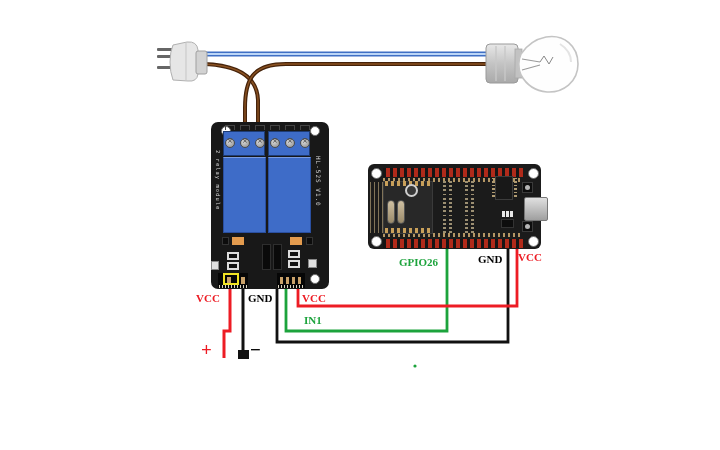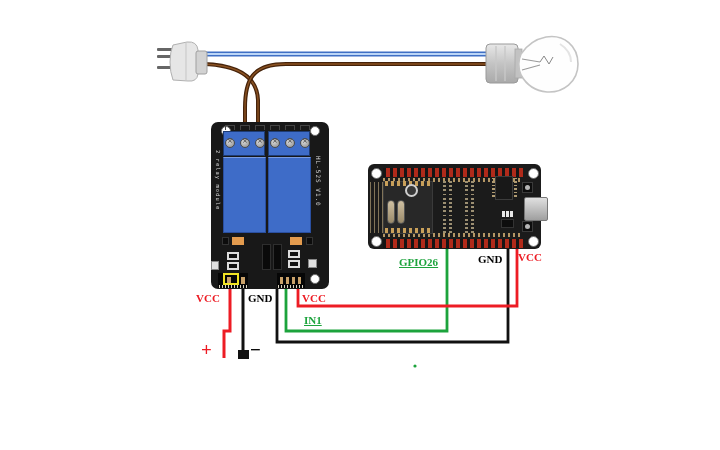--- a/index.html
+++ b/index.html
@@ -4,21 +4,21 @@
 <style>
   html,body{margin:0;padding:0;background:#fff;}
   .stage{position:relative;width:720px;height:450px;background:#fff;overflow:hidden;
          font-family:"Liberation Sans",sans-serif;}
   .abs{position:absolute;}
   svg{position:absolute;left:0;top:0;}
 
   
   .lbl{position:absolute;font:bold 11px "Liberation Serif",serif;white-space:nowrap;}
   .lbl.red{color:#ed1c24;}
-  .lbl.green{color:#1ca33c;text-decoration:underline;}
+  .lbl.green{color:#1ca33c;}
   .lbl.black{color:#000;}
   .sign{position:absolute;font:bold 19px "Liberation Serif",serif;line-height:1;}
   .sign.plus{color:#ed1c24;}
   .sign.minus{color:#000;}
 
   
   .relay{position:absolute;left:211px;top:122px;width:118px;height:167px;
          background:#181818;border-radius:7px;}
   .hole{position:absolute;background:#fff;border:1px solid #6a6a6a;border-radius:50%;box-sizing:border-box;}
   .relay .hole{width:10px;height:10px;}

